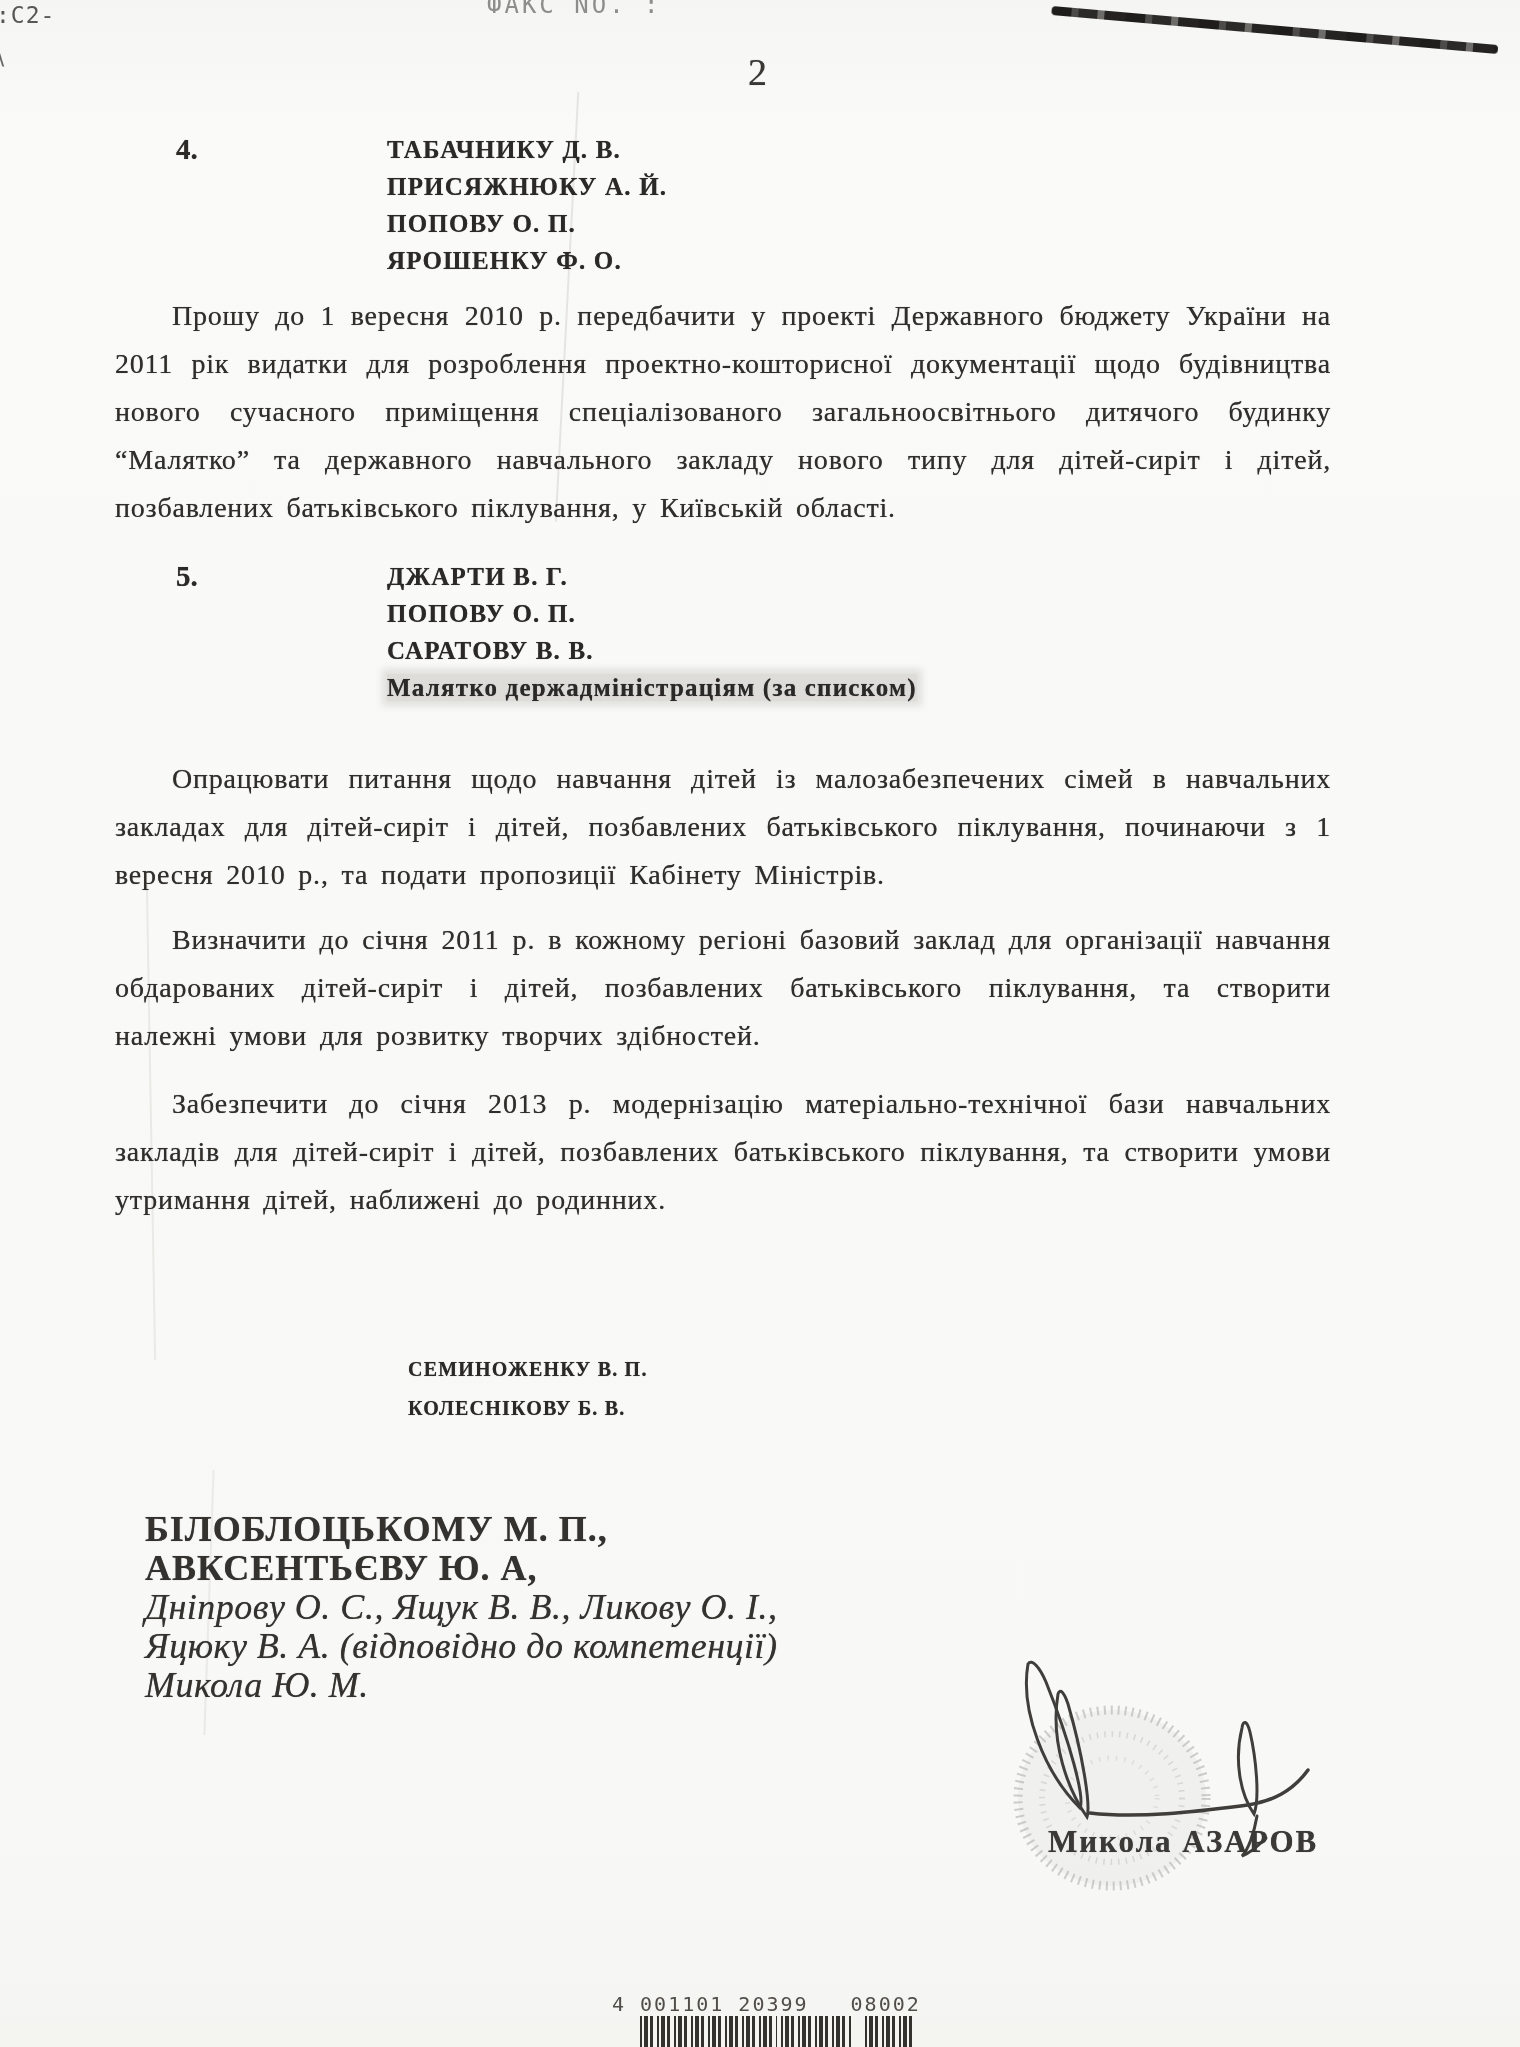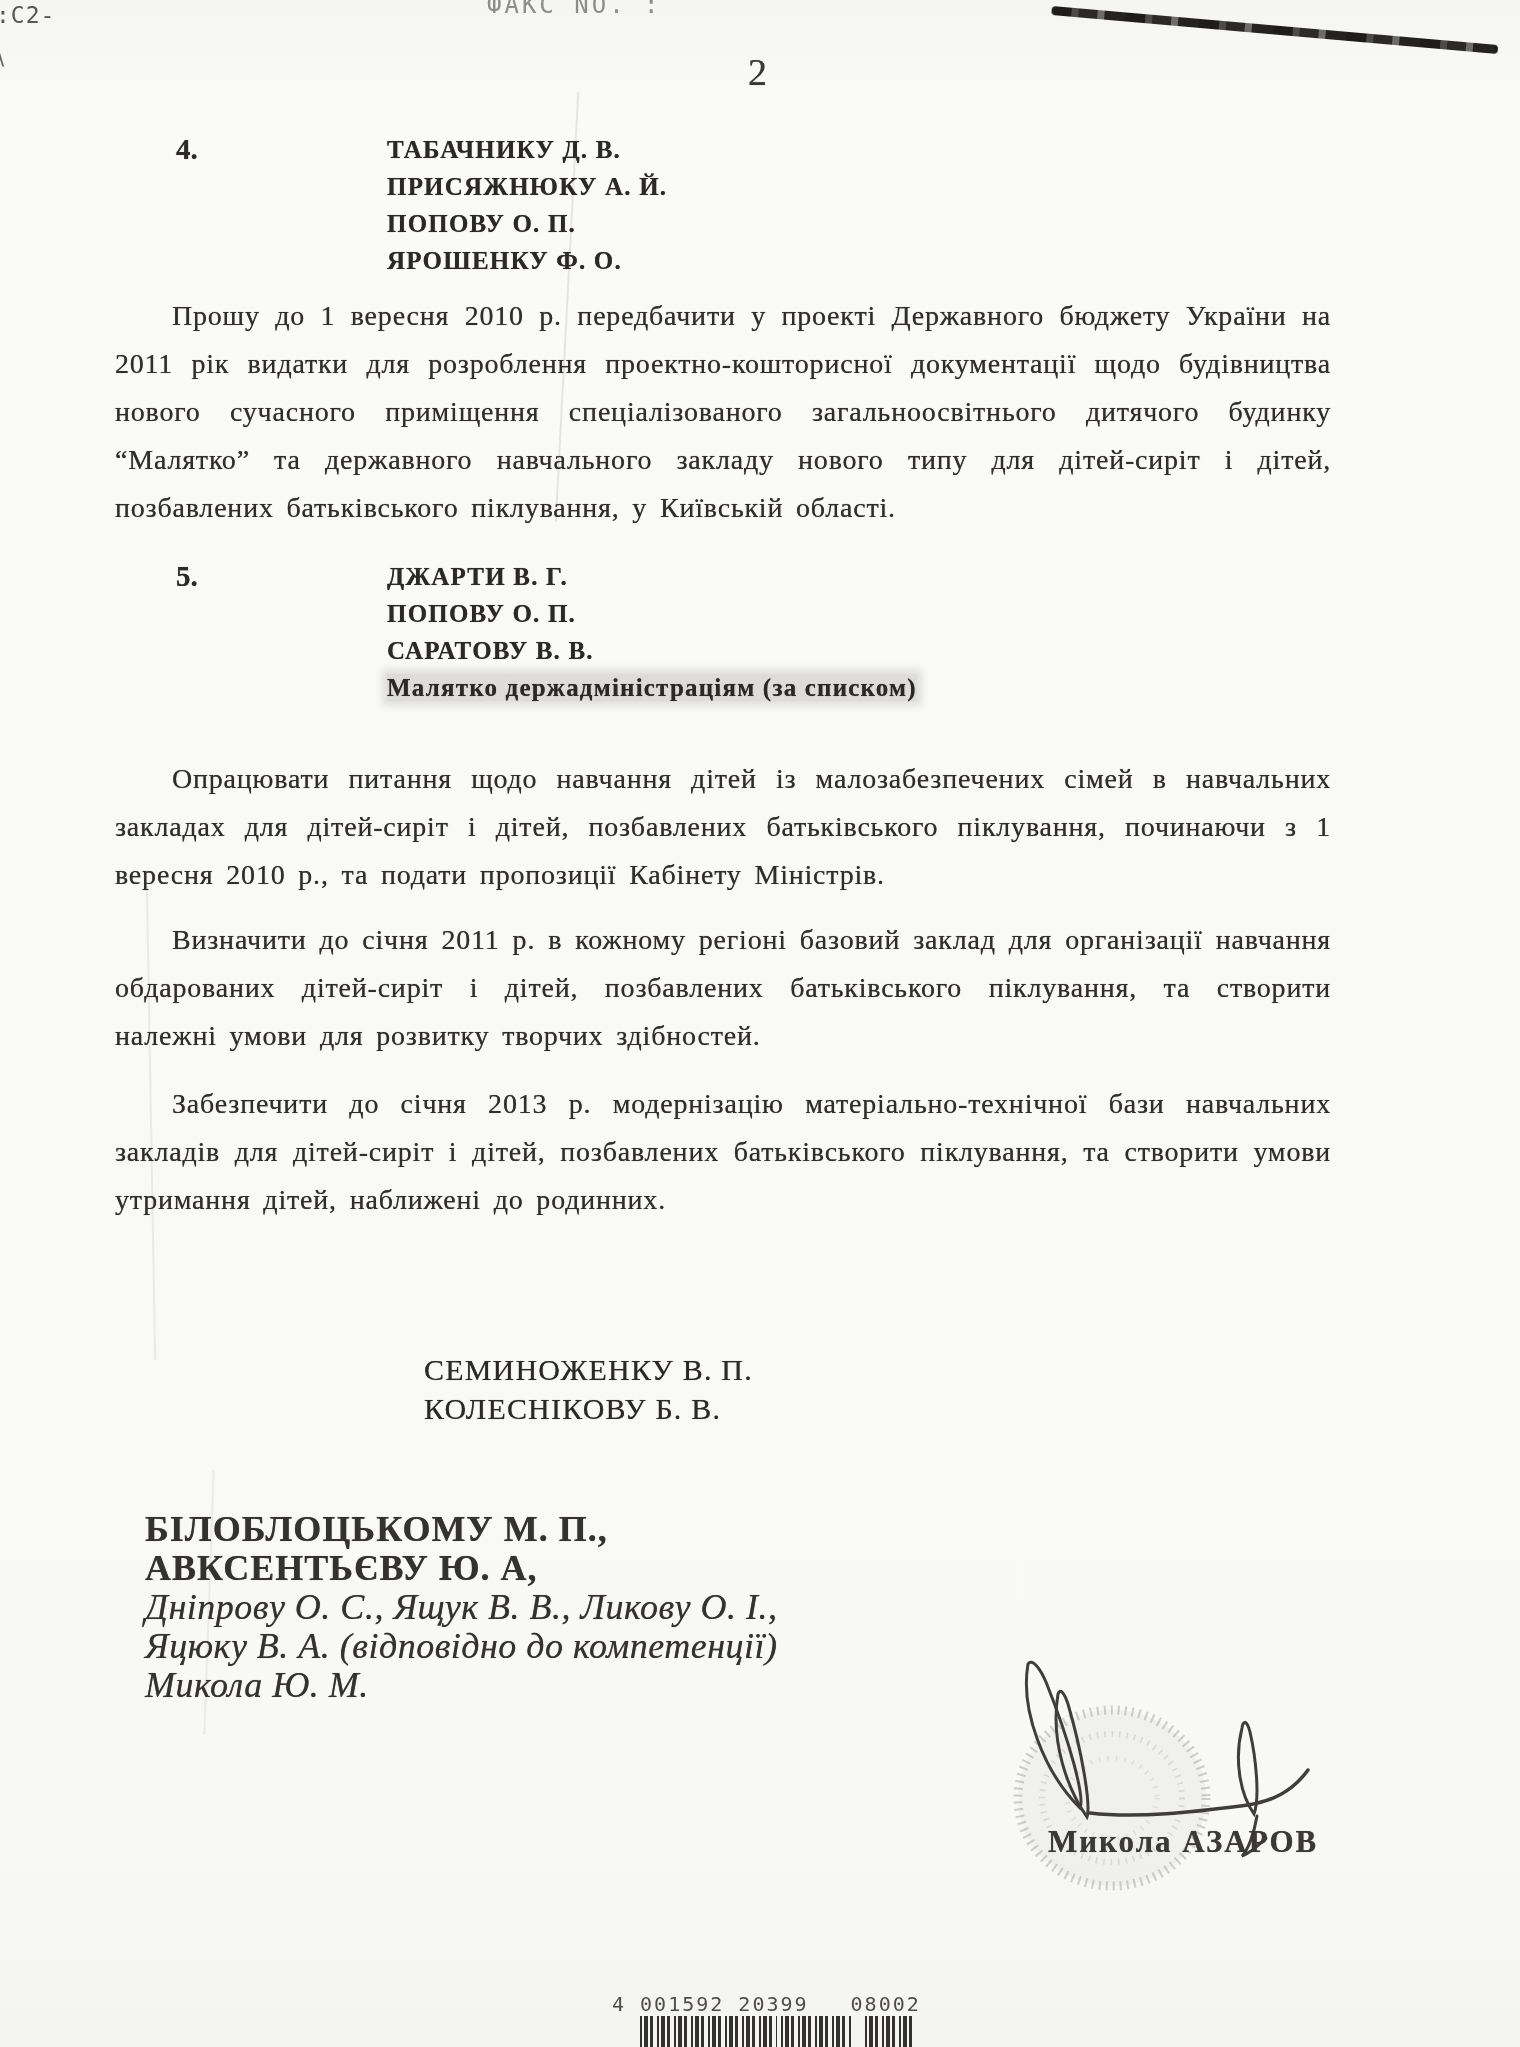--- a/index.html
+++ b/index.html
@@ -28,22 +28,22 @@
   
   .item-no{position:absolute;left:176px;font-size:29px;font-weight:600;color:#2c2a27;}
   .recipients{position:absolute;left:387px;font-weight:700;font-size:25px;line-height:37px;
     letter-spacing:1.2px;color:#2b2927;white-space:nowrap;}
   .recipients div{min-height:37px;}
   .hl{background:rgba(138,136,128,0.25);box-shadow:0 0 7px 5px rgba(138,136,128,0.22);}
   
   .para{position:absolute;left:115px;width:1216px;text-align:justify;text-align-last:left;
     text-indent:57px;font-size:28px;line-height:48px;word-spacing:5px;letter-spacing:0.8px;margin:0;}
   
-  .co-center{position:absolute;left:408px;top:1350px;font-weight:400;font-size:30px;
-    line-height:39px;letter-spacing:1.2px;color:#2b2927;margin-left:16px;}
+  .co-center{position:absolute;left:408px;top:1350px;font-weight:700;font-size:20px;
+    line-height:39px;letter-spacing:1.2px;color:#2b2927;}
   .co-left{position:absolute;left:145px;top:1510px;font-size:36px;line-height:39px;color:#34322e;}
   .co-left .b{font-weight:700;letter-spacing:1px;}
   .co-left .i{font-style:italic;letter-spacing:0.5px;}
   
   .sig-svg{position:absolute;left:990px;top:1642px;}
   .sig-name{position:absolute;left:1048px;top:1824px;font-weight:700;font-size:31px;
     letter-spacing:2px;color:#3b3936;white-space:nowrap;}
   
   .footer-code{position:absolute;left:612px;top:1992px;font-family:"DejaVu Sans Mono",monospace;
     font-size:20px;color:#514e4a;letter-spacing:2px;white-space:nowrap;}
@@ -113,21 +113,21 @@
       <path d="M38,22 C30,68 54,130 90,166 C95,156 80,100 56,40 C50,26 42,16 38,22 Z"></path>
       <path d="M68,52 C60,100 78,148 97,175 C101,163 92,110 78,62 C74,50 70,46 68,52 Z"></path>
       <path d="M100,171 C150,177 210,169 258,163 C282,159 302,150 318,128" stroke-width="3.5"></path>
       <path d="M252,86 C244,118 250,152 264,172 C270,156 266,116 260,90 C257,78 253,78 252,86 Z"></path>
       <path d="M267,174 C264,192 258,208 252,214 C258,212 268,204 276,196"></path>
     </g>
   </svg>
   <div class="sig-name ink">Микола АЗАРОВ</div>
 
   <div class="footer-code">
-    <span>4 001592 20399</span><span class="gap"></span><span>08002</span>
+    <span>4 001101 20399</span><span class="gap"></span><span>08002</span>
   </div>
   <div class="barcode">
     <div class="bars g1"></div>
     <div class="bars g2"></div>
     <div class="bars g3"></div>
   </div>
 
 </div>
 
 </body></html>

